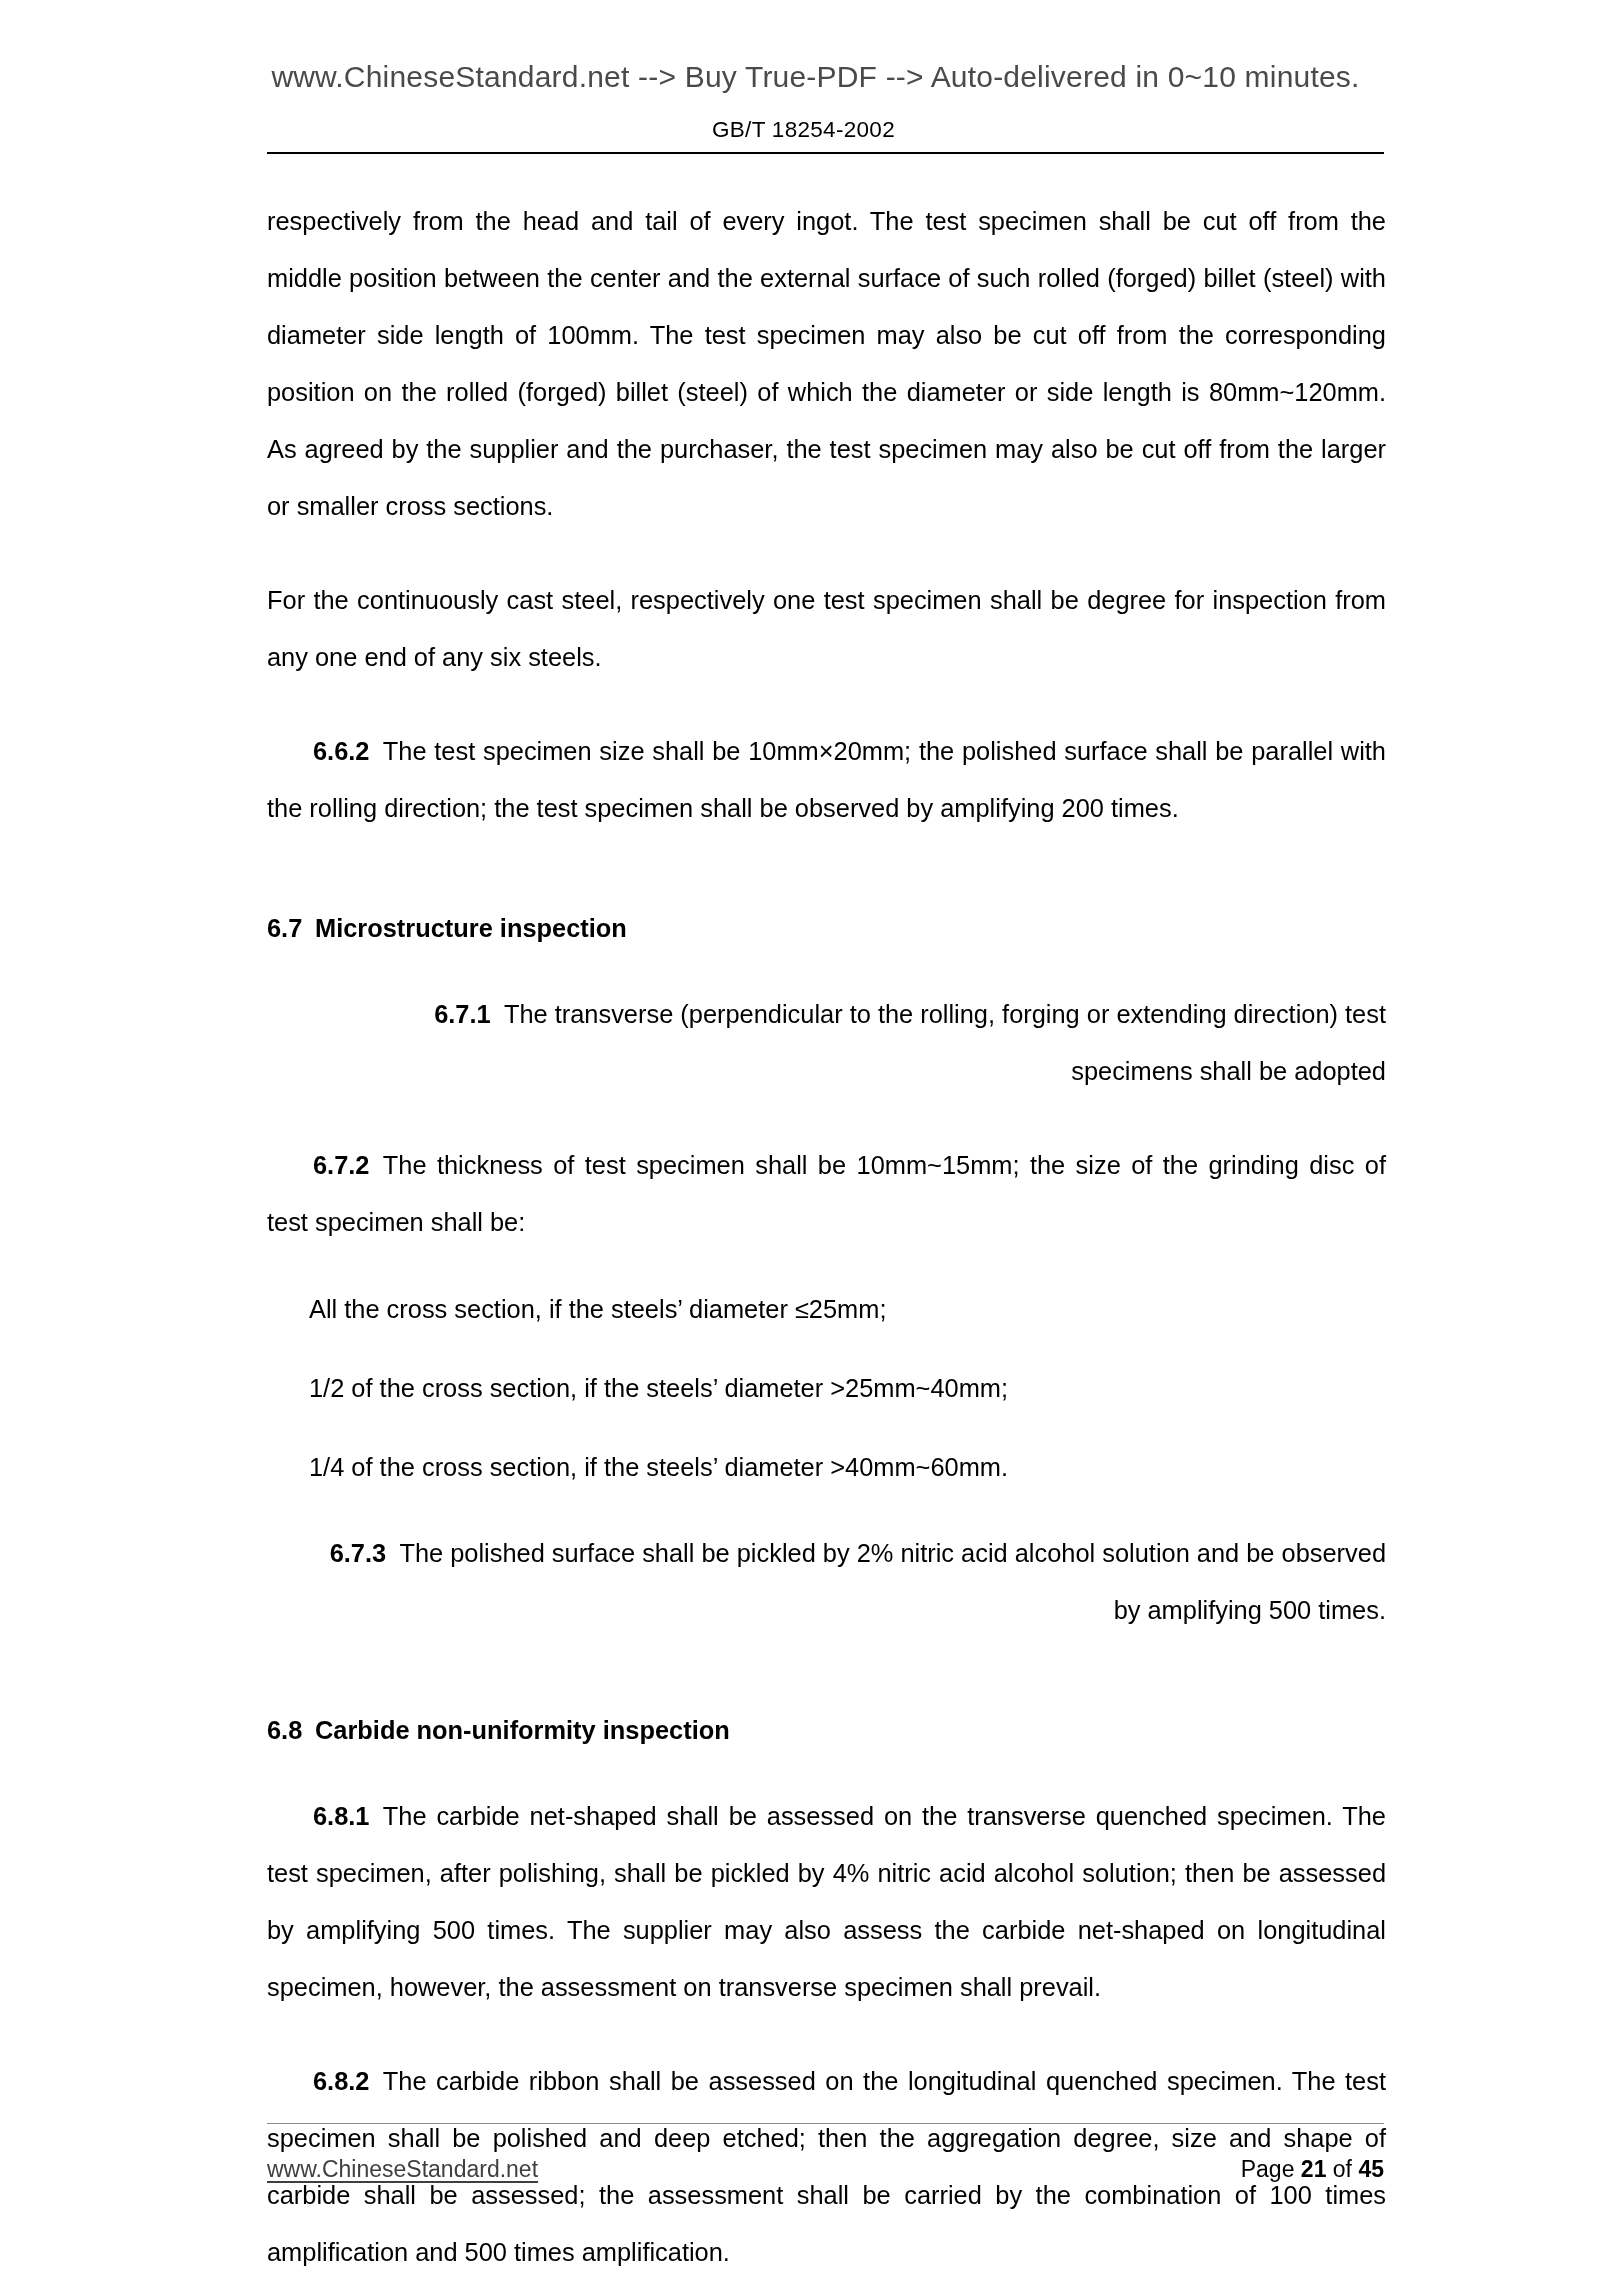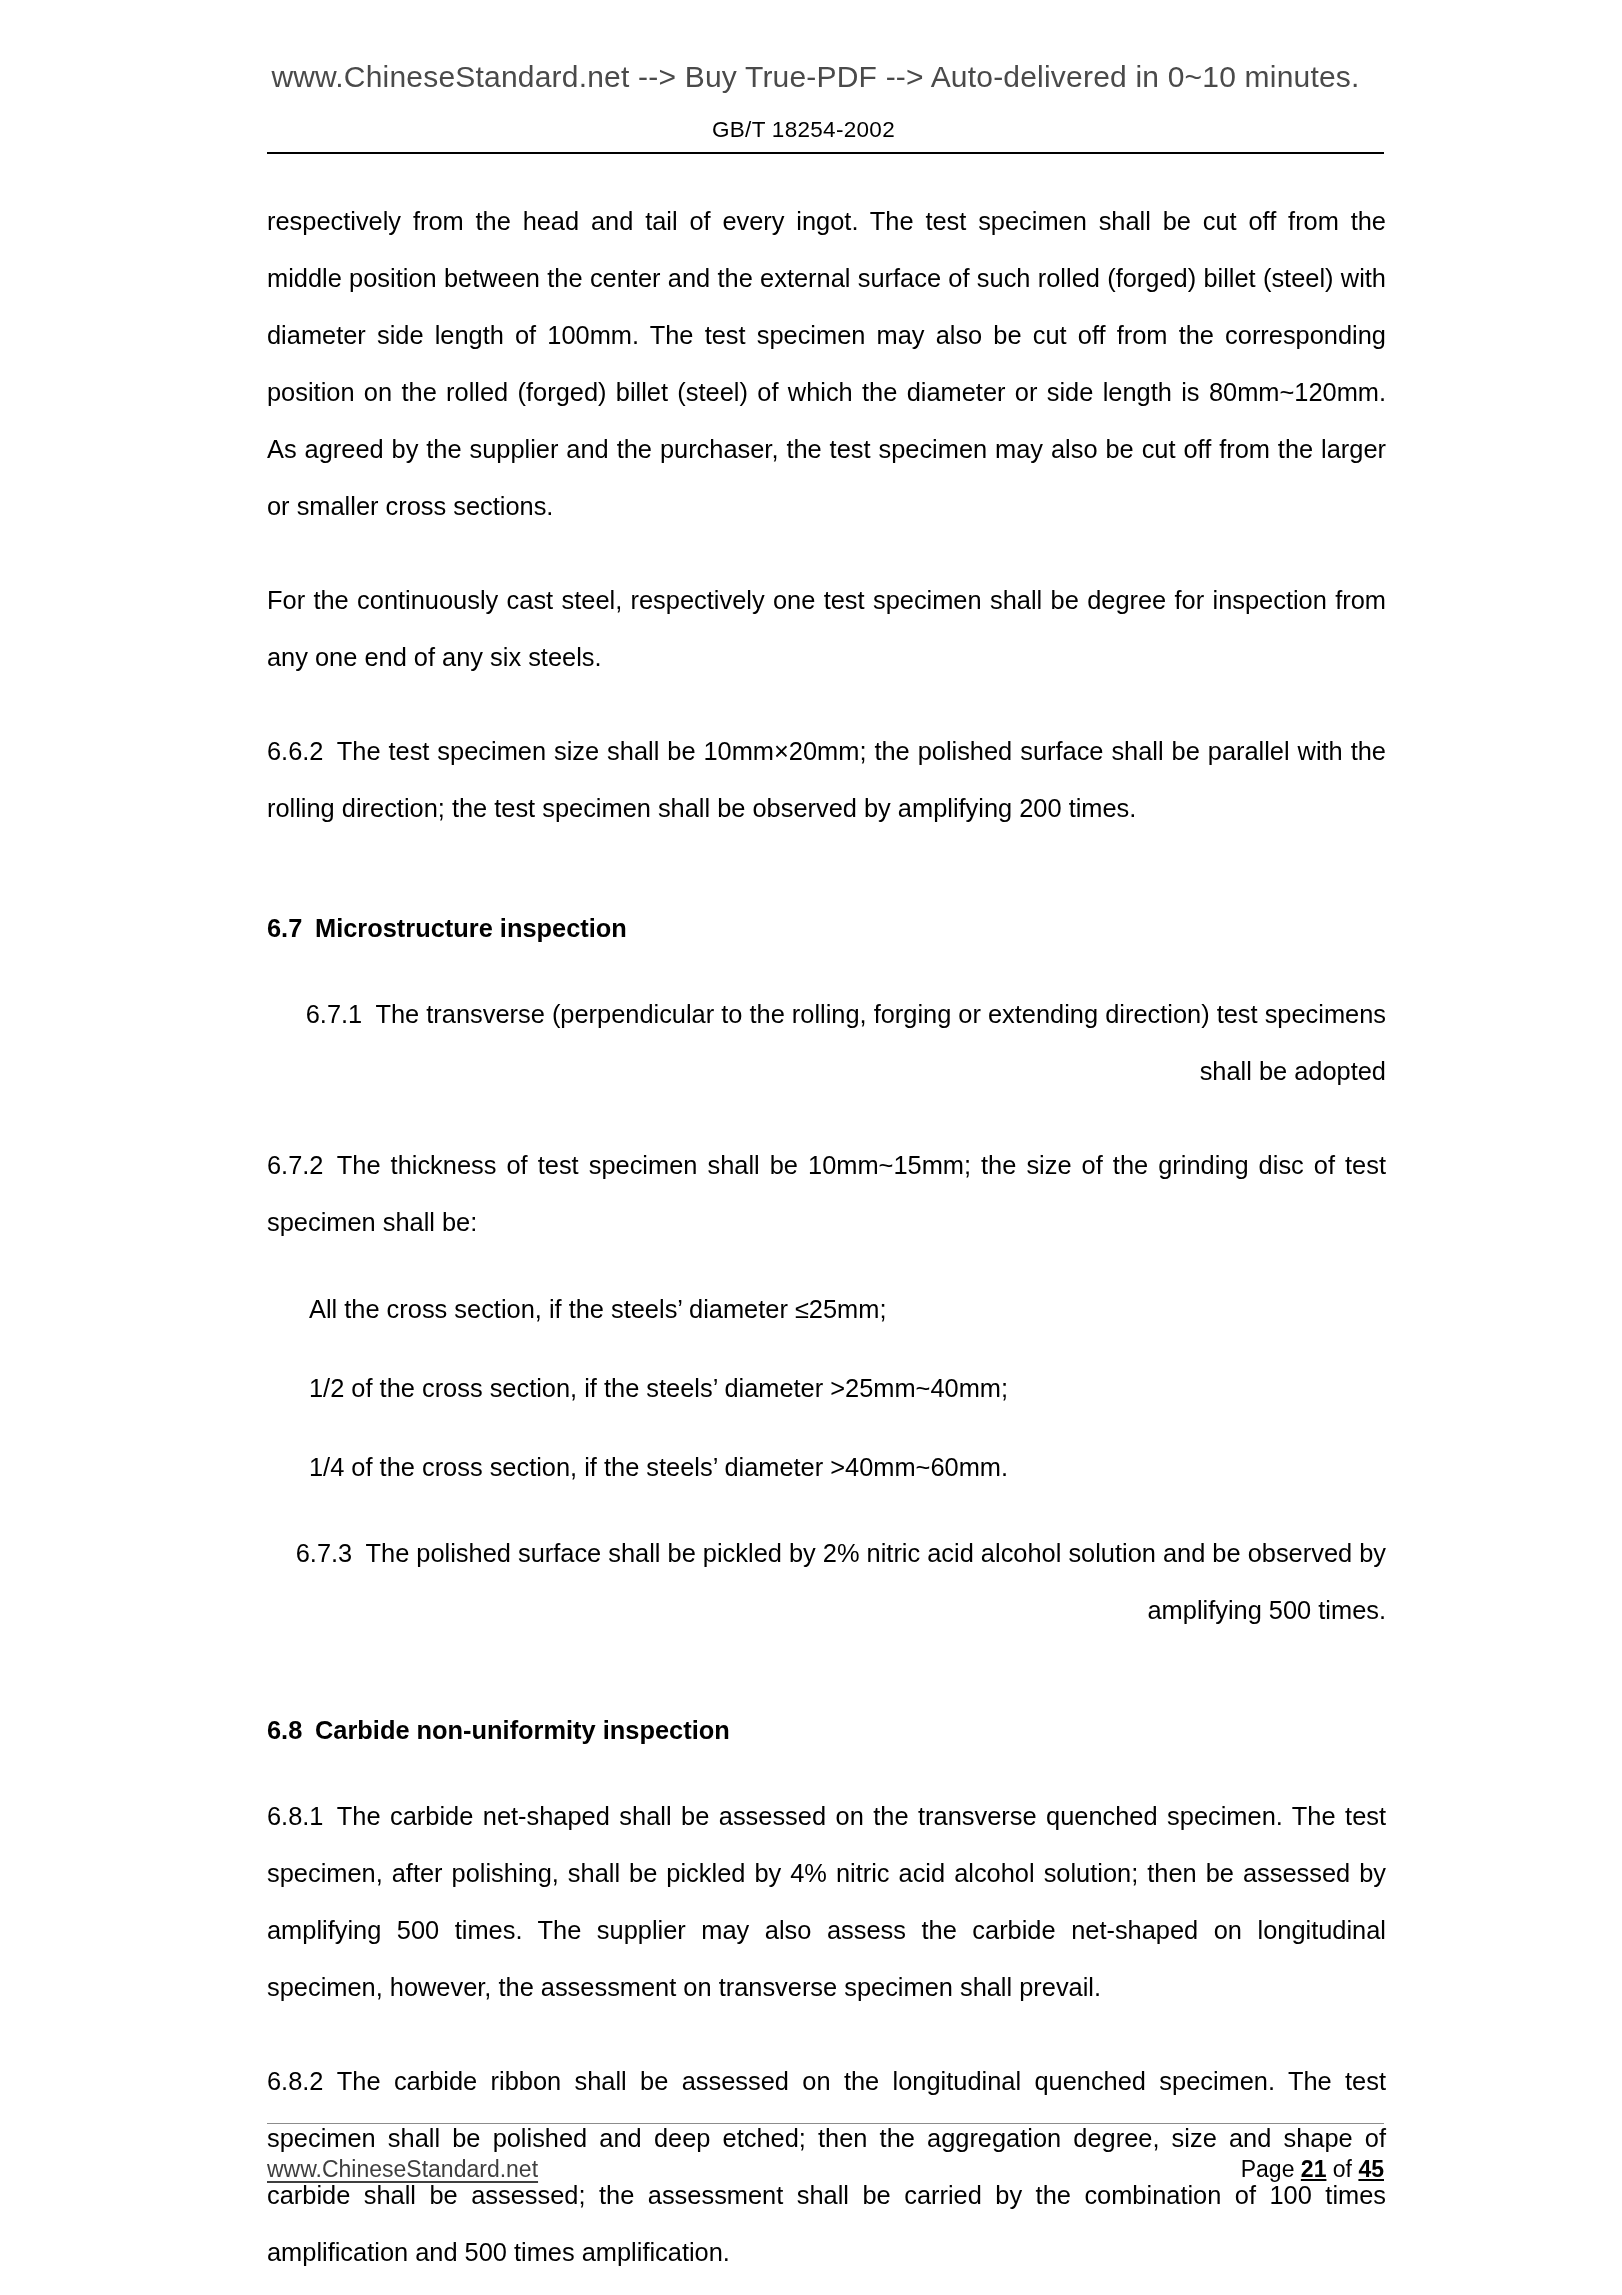--- a/index.html
+++ b/index.html
@@ -83,22 +83,23 @@
     font-weight: bold;
     color: #000000;
   }
   h3.heading .num {
     display: inline-block;
     min-width: 48px;
     margin-top: 33px;
   }
 
   .clause {
-    font-weight: normal;
+    font-weight: bold;
     white-space: nowrap;
+    margin-left: 46px;
   }
   .clause-gap {
     display: inline-block;
     width: 13.3px;
   }
 
   p.indented {
     margin: 0 0 37px 0;
     padding-left: 42px;
     font-size: 25.4px;
@@ -133,21 +134,21 @@
     color: #3f3f3f;
     text-decoration: underline;
     text-underline-offset: 4.2px;
     text-decoration-thickness: 1.7px;
     cursor: pointer;
   }
   .footer .pageinfo {
     color: #000000;
     white-space: nowrap;
   }
-  .footer .pageinfo b { font-weight: bold; text-decoration: underline; }
+  .footer .pageinfo b { font-weight: bold; }
 </style>
 </head>
 <body>
 
 <div class="page">
 
   <div class="watermark">www.ChineseStandard.net --&gt; Buy True-PDF --&gt; Auto-delivered in 0~10 minutes.</div>
 
   <div class="doc-number">GB/T 18254-2002</div>
 

